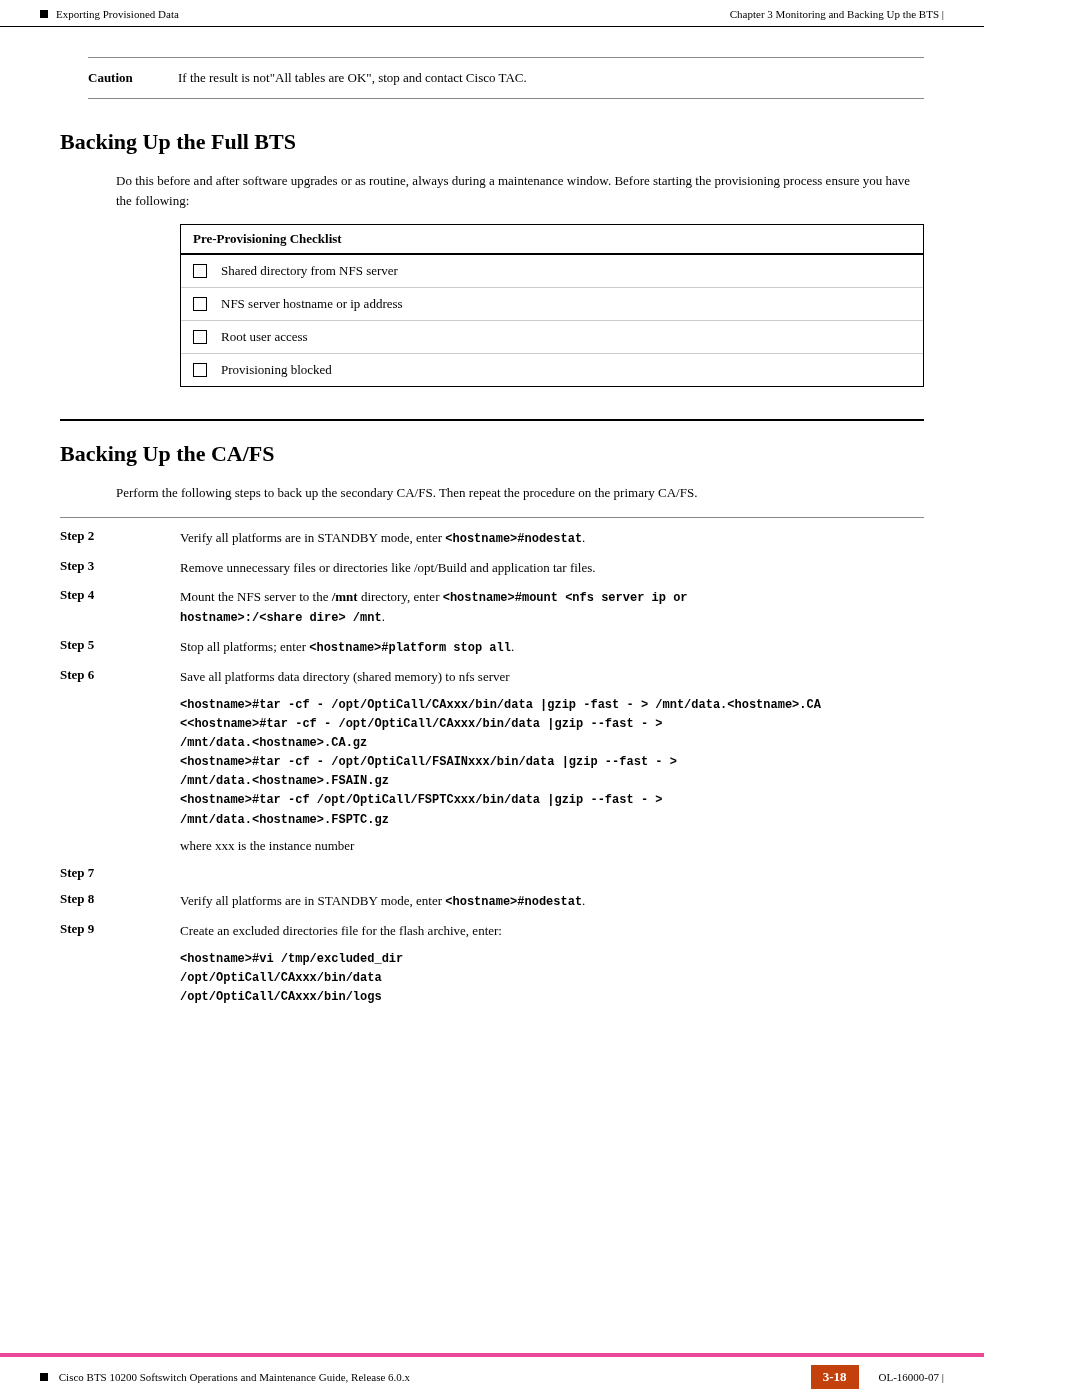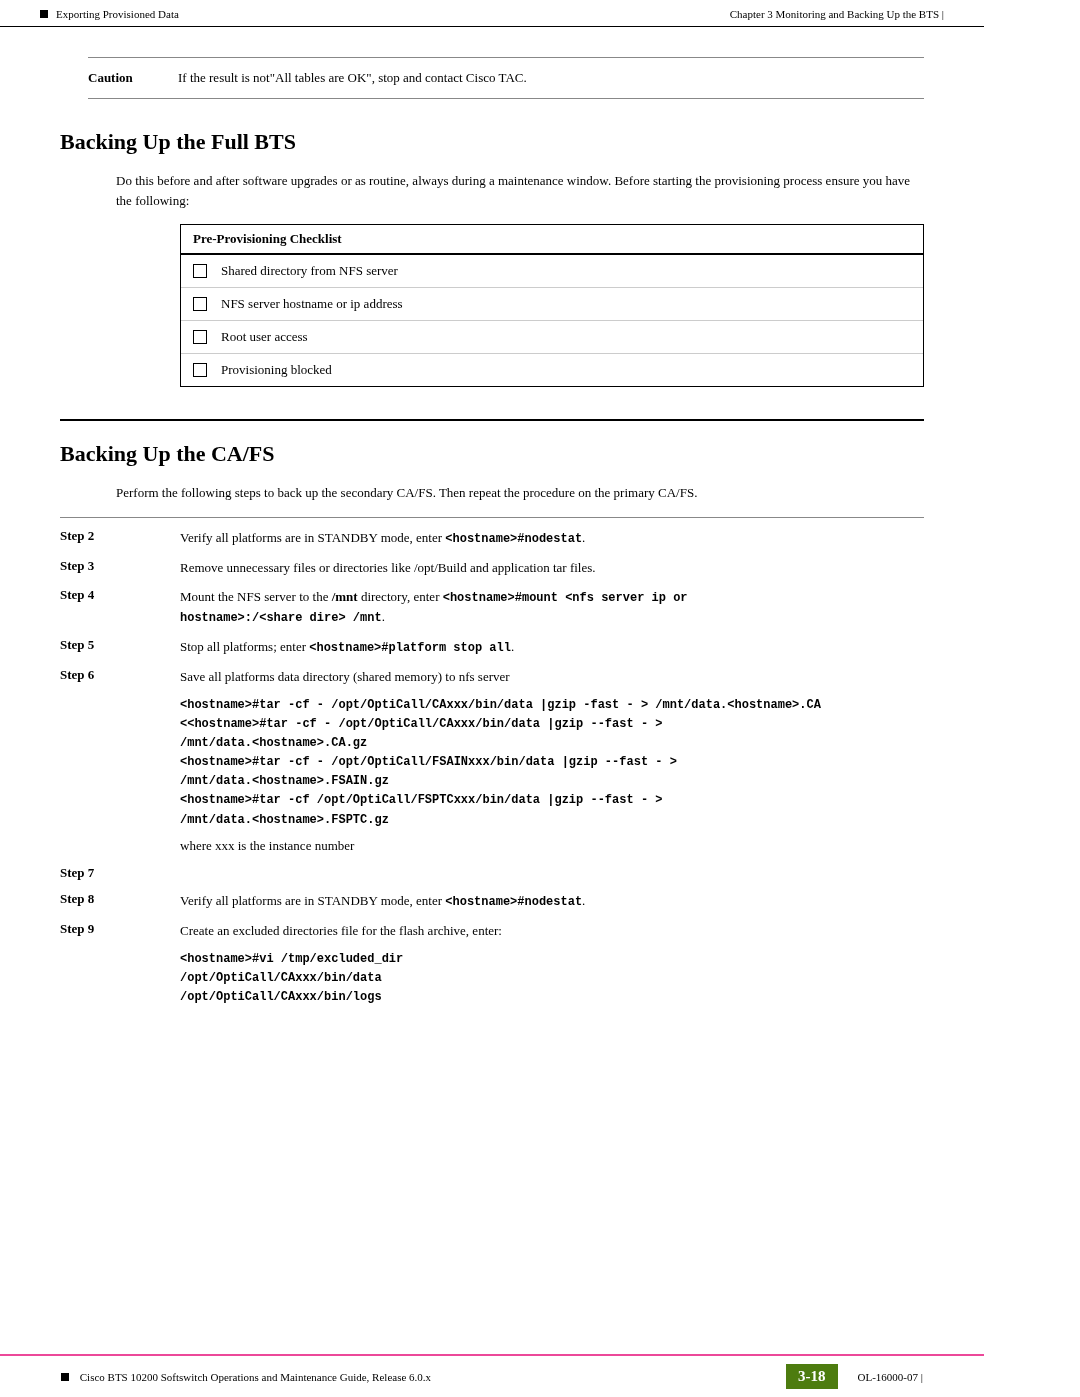--- a/index.html
+++ b/index.html
@@ -46,32 +46,32 @@
       height: 8px;
       background: #000;
       display: inline-block;
     }
     
     .page-footer {
       position: absolute;
       bottom: 0;
       left: 0;
       right: 0;
-      border-top: 2px solid #ec4899;
-      padding: 8px 61px;
+      border-top: 4px solid #ec4899;
+      padding: 8px 40px;
       display: flex;
       justify-content: space-between;
       align-items: center;
       font-size: 11px;
     }
     .footer-page-num {
-      background: #4d7c0f;
+      background: #c2410c;
       color: #fff;
       padding: 4px 12px;
-      font-size: 15px;
+      font-size: 13px;
       font-weight: bold;
     }
     
     .content {
       padding: 30px 60px 80px 60px;
     }
     
     .caution-box {
       border-top: 1px solid #888;
       border-bottom: 1px solid #888;

